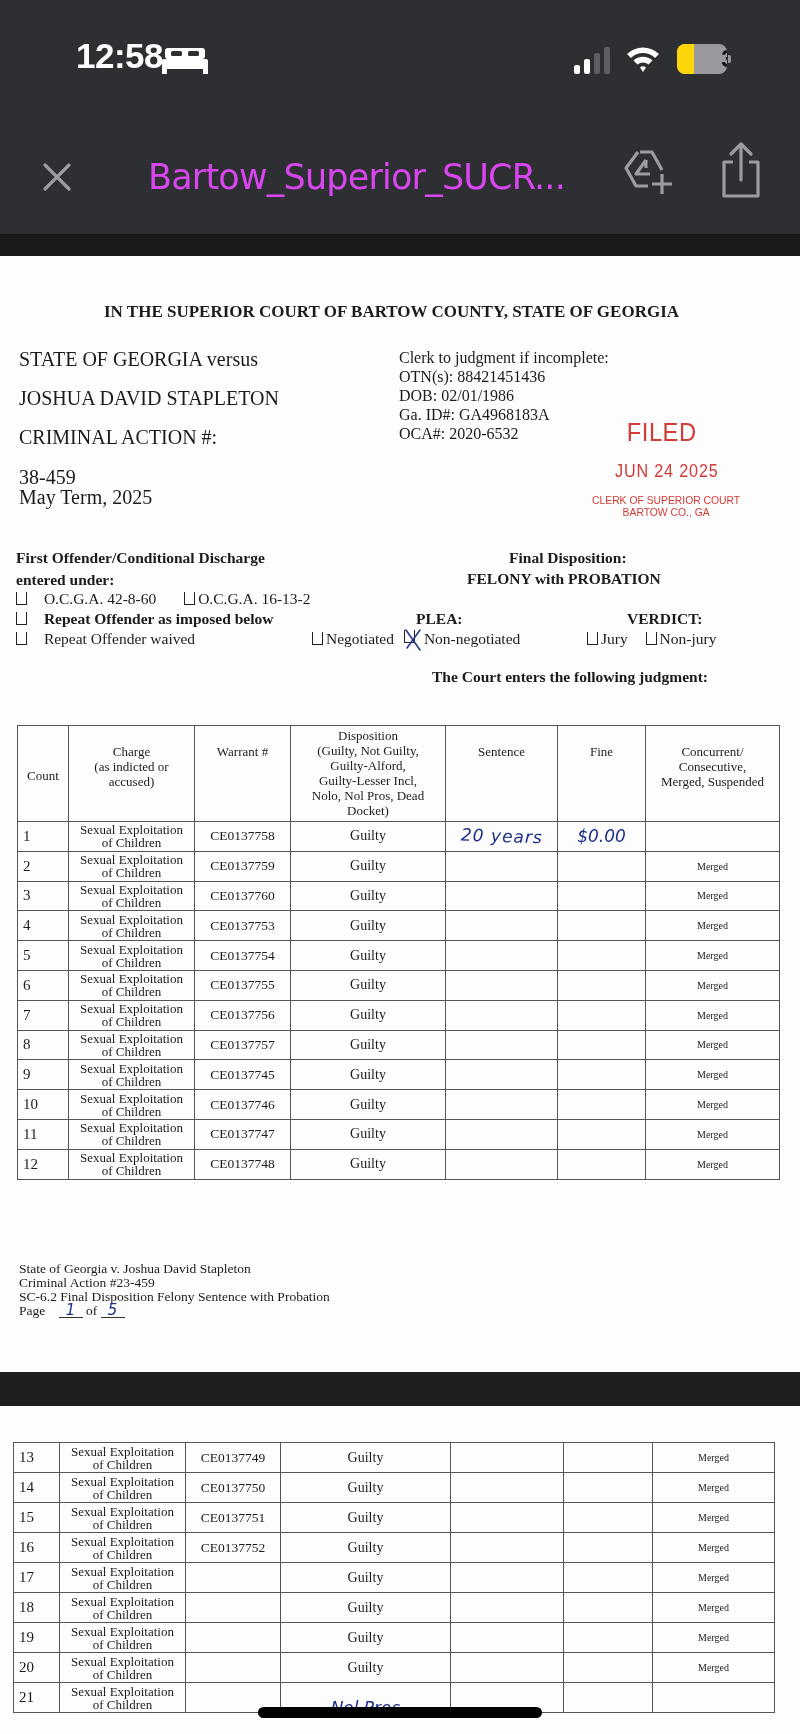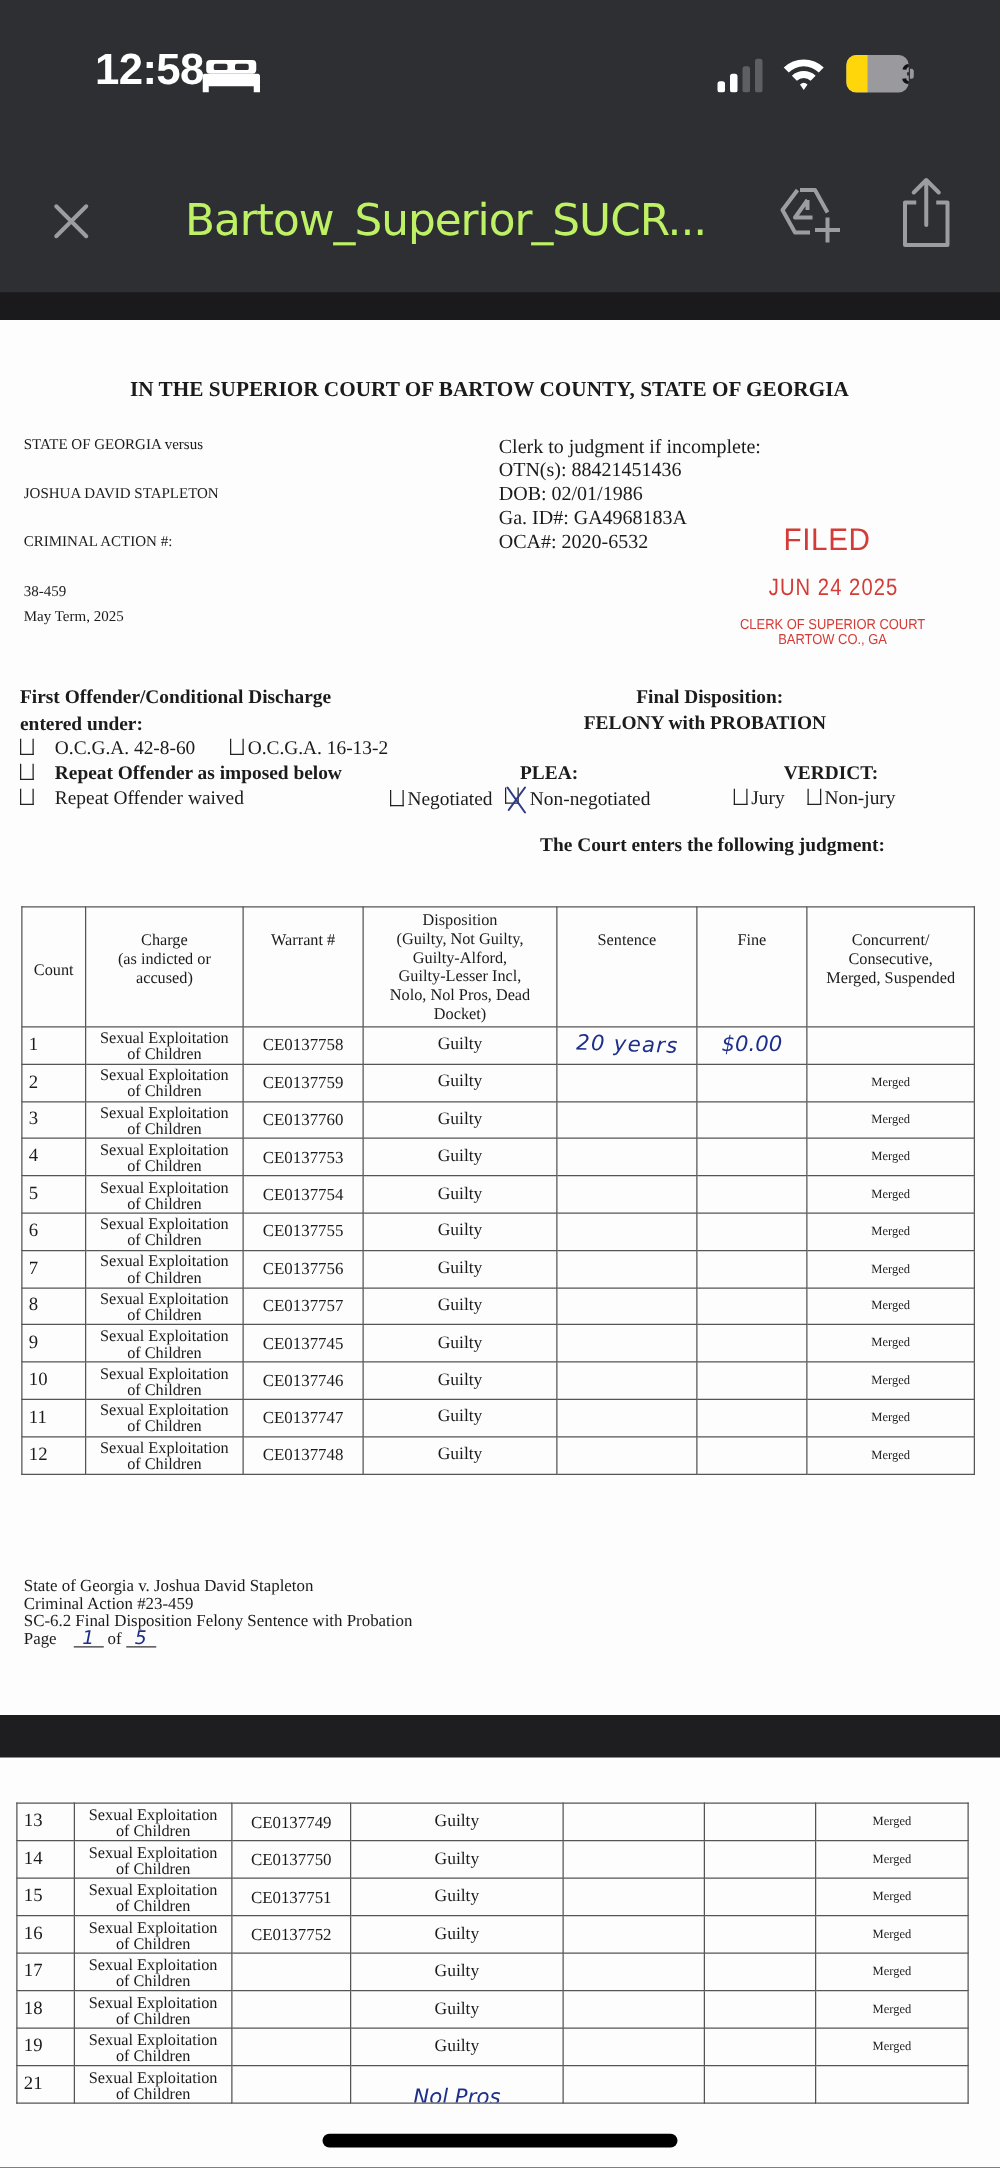--- a/index.html
+++ b/index.html
@@ -14,34 +14,34 @@
   .wifi-icon { position: absolute; left: 625px; top: 44px; width: 36px; height: 30px; }
   .battery { position: absolute; left: 677px; top: 44px; width: 54px; height: 30px; }
   .battery-body { position: absolute; left: 0; top: 0; width: 50px; height: 30px; border-radius: 8px; background: #9a9a9e; overflow: hidden; }
   .battery-fill { position: absolute; left: 0; top: 0; height: 30px; background: #ffd60a; }
   .battery-text { position: absolute; left: 0; top: 0; width: 50px; height: 39px; line-height: 30px; text-align: center; font-family: "Liberation Sans", sans-serif; font-weight: 700; font-size: 23px; color: #111; margin-left: 32px; }
   .battery-nub { position: absolute; left: 51px; top: 11px; width: 3px; height: 8px; border-radius: 0 2px 2px 0; background: #9a9a9e; }
 
   
   .nav-bar { position: absolute; left: 0; top: 120px; width: 800px; height: 114px; background: #2e2f33; }
   .close-btn { position: absolute; left: 30px; top: 34px; width: 54px; height: 46px; display: flex; align-items: center; justify-content: center; }
-  .doc-title { position: absolute; left: 148px; top: 34px; color: #bef264; font-family: "DejaVu Sans", sans-serif; font-size: 35px; letter-spacing: -0.8px; line-height: 46px; white-space: nowrap; }
+  .doc-title { position: absolute; left: 148px; top: 34px; color: #d946ef; font-family: "DejaVu Sans", sans-serif; font-size: 35px; letter-spacing: -0.8px; line-height: 46px; white-space: nowrap; }
   .drive-btn { position: absolute; left: 618px; top: 26px; width: 56px; height: 56px; }
   .share-btn { position: absolute; left: 716px; top: 20px; width: 50px; height: 62px; }
   .nav-bottom { position: absolute; left: 0; top: 234px; width: 800px; height: 22px; background: #1a1a1c; }
 
   
   .page { position: absolute; left: 0; width: 800px; background: #fdfdfd; color: #1b1b1b; }
   .page1 { top: 256px; height: 1116px; }
   .page-gap { position: absolute; left: 0; top: 1372px; width: 800px; height: 34px; background: #1e1e20; }
   .page2 { top: 1406px; height: 328px; }
 
   .abs { position: absolute; white-space: nowrap; }
   .court-title { left: 104px; top: 46px; font-size: 17px; font-weight: 700; }
-  .t15 { font-size: 12px; }
+  .t15 { font-size: 20px; }
   .caption { left: 19px; }
   .clerk { left: 399px; font-size: 16px; line-height: 19px; }
 
   .stamp-filed { left: 625px; top: 162px; color: #d33b36; font-family: "Liberation Sans", sans-serif; font-size: 25px; letter-spacing: 0.5px; transform: scaleX(0.95); }
   .stamp-date { left: 615px; top: 204px; color: #d33b36; font-family: "Liberation Sans", sans-serif; font-size: 19px; transform: scaleX(0.85); transform-origin: left; letter-spacing: 1px; }
   .stamp-clerk { left: 592px; top: 238px; color: #d33b36; font-family: "Liberation Sans", sans-serif; font-size: 11.5px; line-height: 12px; text-align: center; transform: scaleX(0.9); transform-origin: left; }
 
   .bold { font-weight: 700; }
   .cb { display: inline-block; width: 11px; height: 13px; border: 1.3px solid #222; border-top: none; vertical-align: -1px; margin-right: 3px; }
   .xmark { position: relative; display: inline-block; width: 18px; height: 16px; vertical-align: -2px; margin-right: 2px; }
@@ -473,20 +473,32 @@
             <div>Sexual Exploitation</div>
             <div>of Children</div>
           </td>
           <td class="w"></td>
           <td class="d">Guilty</td>
           <td></td>
           <td></td>
           <td class="m">Merged</td>
         </tr>
         <tr style="height: 30px;">
+          <td class="cnt">20</td>
+          <td class="chg">
+            <div>Sexual Exploitation</div>
+            <div>of Children</div>
+          </td>
+          <td class="w"></td>
+          <td class="d">Guilty</td>
+          <td></td>
+          <td></td>
+          <td class="m">Merged</td>
+        </tr>
+        <tr style="height: 30px;">
           <td class="cnt">21</td>
           <td class="chg">
             <div>Sexual Exploitation</div>
             <div>of Children</div>
           </td>
           <td class="w"></td>
           <td class="d"><span class="hand" style="font-size:17px;position:relative;top:10px">Nol Pros</span></td>
           <td></td>
           <td></td>
           <td class="m"></td>

